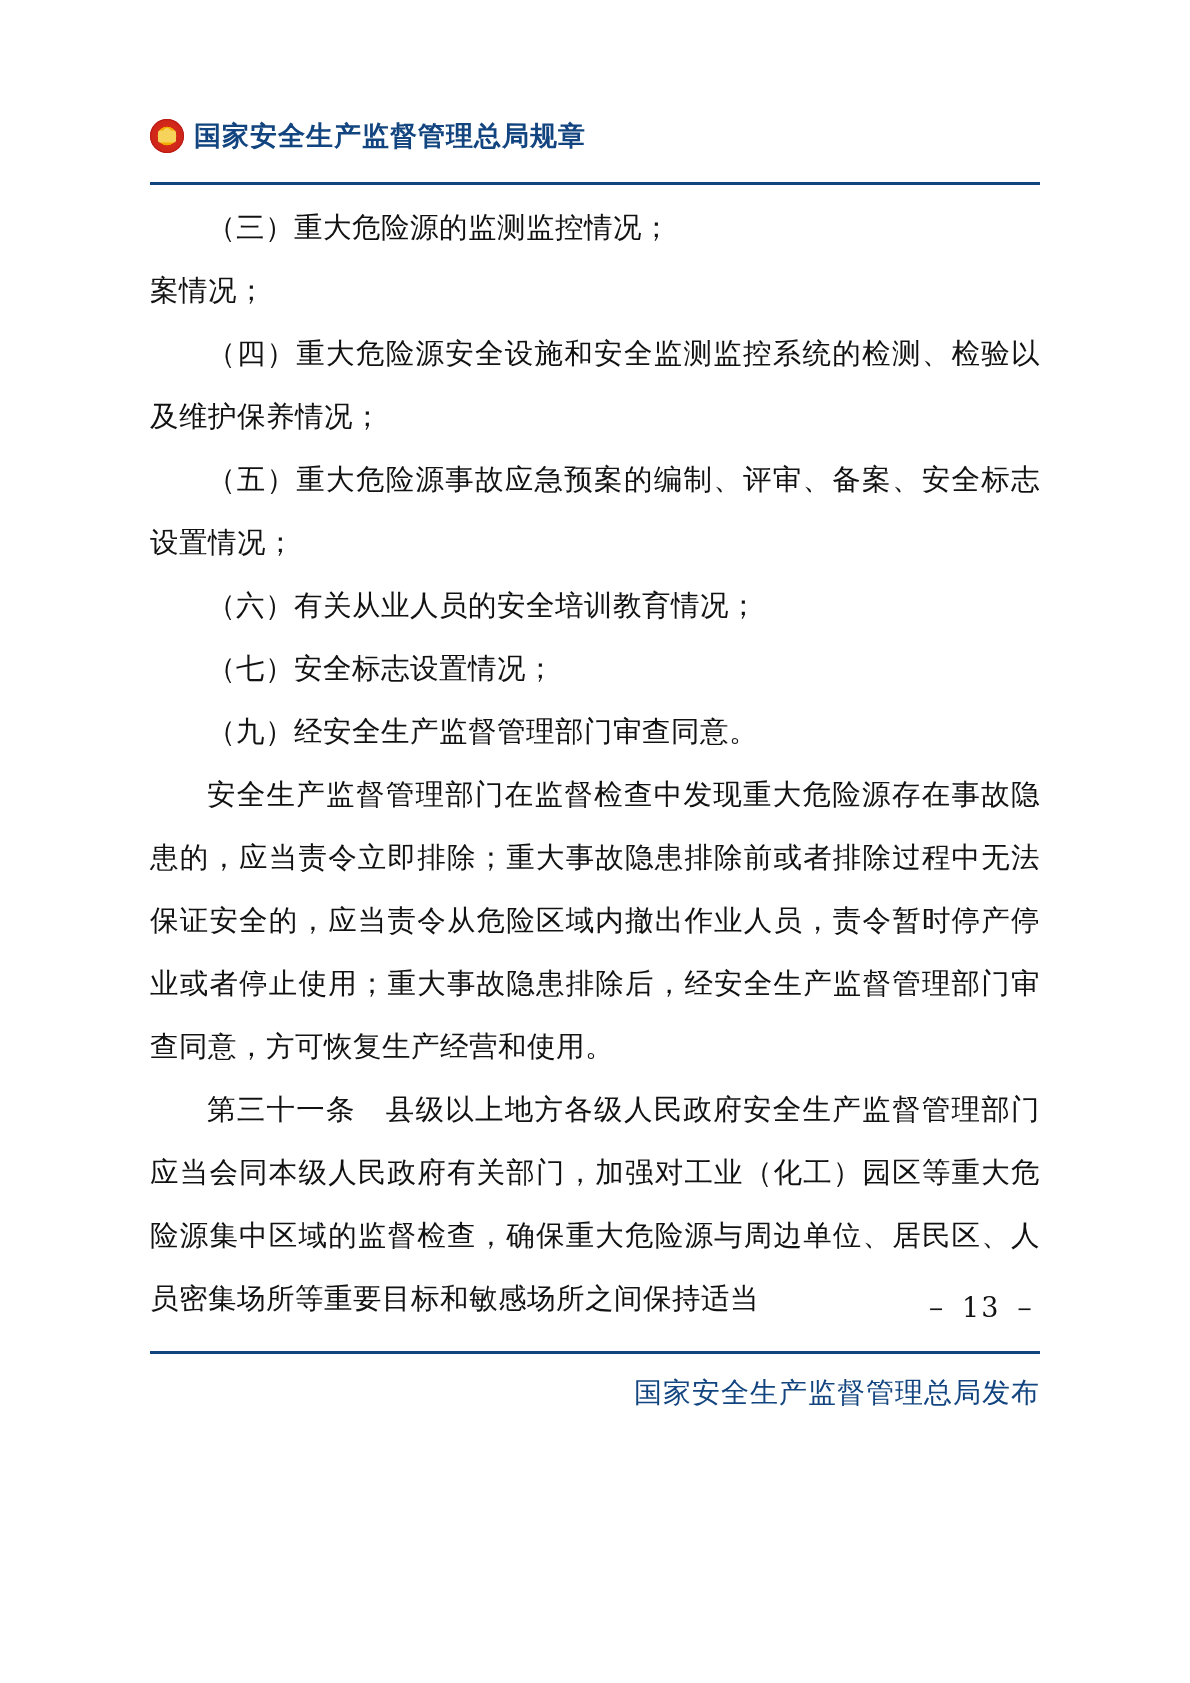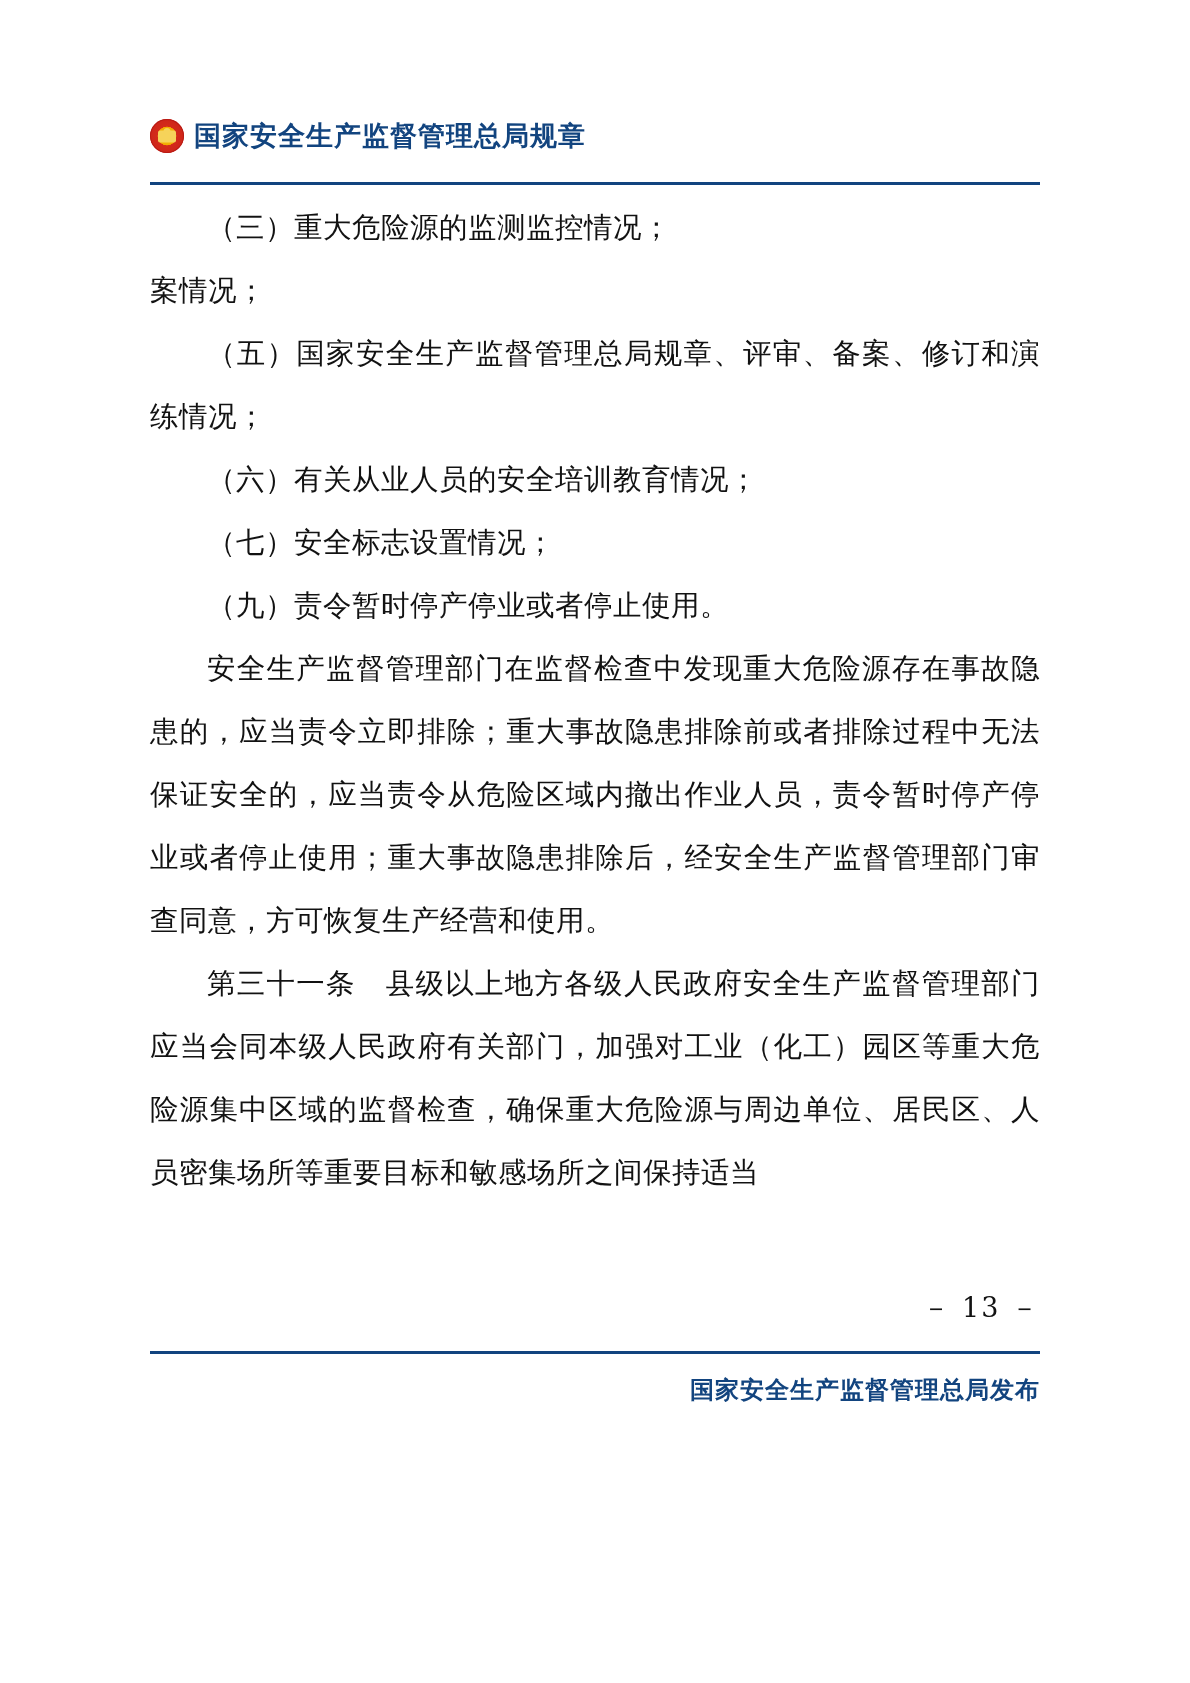--- a/index.html
+++ b/index.html
@@ -106,46 +106,47 @@
     font-size: 27px;
     color: #121212;
     letter-spacing: 2px;
     margin-left: 24px;
   }
   .footer {
     position: absolute;
     right: 150px;
     top: 1374px;
     font-family: "DejaVu Sans", sans-serif;
-    font-weight: bold;
-    font-size: 24px;
+    font-weight: normal;
+    font-size: 28px;
     color: #12447f;
     letter-spacing: 1px;
     margin-left: 36px;
   }
 </style>
 </head>
 <body>
 
 <div class="page">
 
   <div class="header">
     <div class="emblem"></div>
     <div class="header-title">国家安全生产监督管理总局规章</div>
   </div>
 
   <div class="rule-top"></div>
 
   <div class="body-text">
     <p class="para indent">（三）重大危险源的监测监控情况；</p>
     <p class="para">案情况；</p>
-    <p class="para indent">（五）国家安全生产监督管理总局规章、评审、备案、修订和演练情况；</p>
+    <p class="para indent">（四）重大危险源安全设施和安全监测监控系统的检测、检验以及维护保养情况；</p>
+    <p class="para indent">（五）重大危险源事故应急预案的编制、评审、备案、安全标志设置情况；</p>
     <p class="para indent">（六）有关从业人员的安全培训教育情况；</p>
     <p class="para indent">（七）安全标志设置情况；</p>
-    <p class="para indent">（九）责令暂时停产停业或者停止使用。</p>
+    <p class="para indent">（九）经安全生产监督管理部门审查同意。</p>
     <p class="para indent">安全生产监督管理部门在监督检查中发现重大危险源存在事故隐患的，应当责令立即排除；重大事故隐患排除前或者排除过程中无法保证安全的，应当责令从危险区域内撤出作业人员，责令暂时停产停业或者停止使用；重大事故隐患排除后，经安全生产监督管理部门审查同意，方可恢复生产经营和使用。</p>
     <p class="para indent">第三十一条　县级以上地方各级人民政府安全生产监督管理部门应当会同本级人民政府有关部门，加强对工业（化工）园区等重大危险源集中区域的监督检查，确保重大危险源与周边单位、居民区、人员密集场所等重要目标和敏感场所之间保持适当</p>
   </div>
 
   <div class="page-number">－ 13 －</div>
 
   <div class="rule-bottom"></div>
 
   <div class="footer">国家安全生产监督管理总局发布</div>
 

